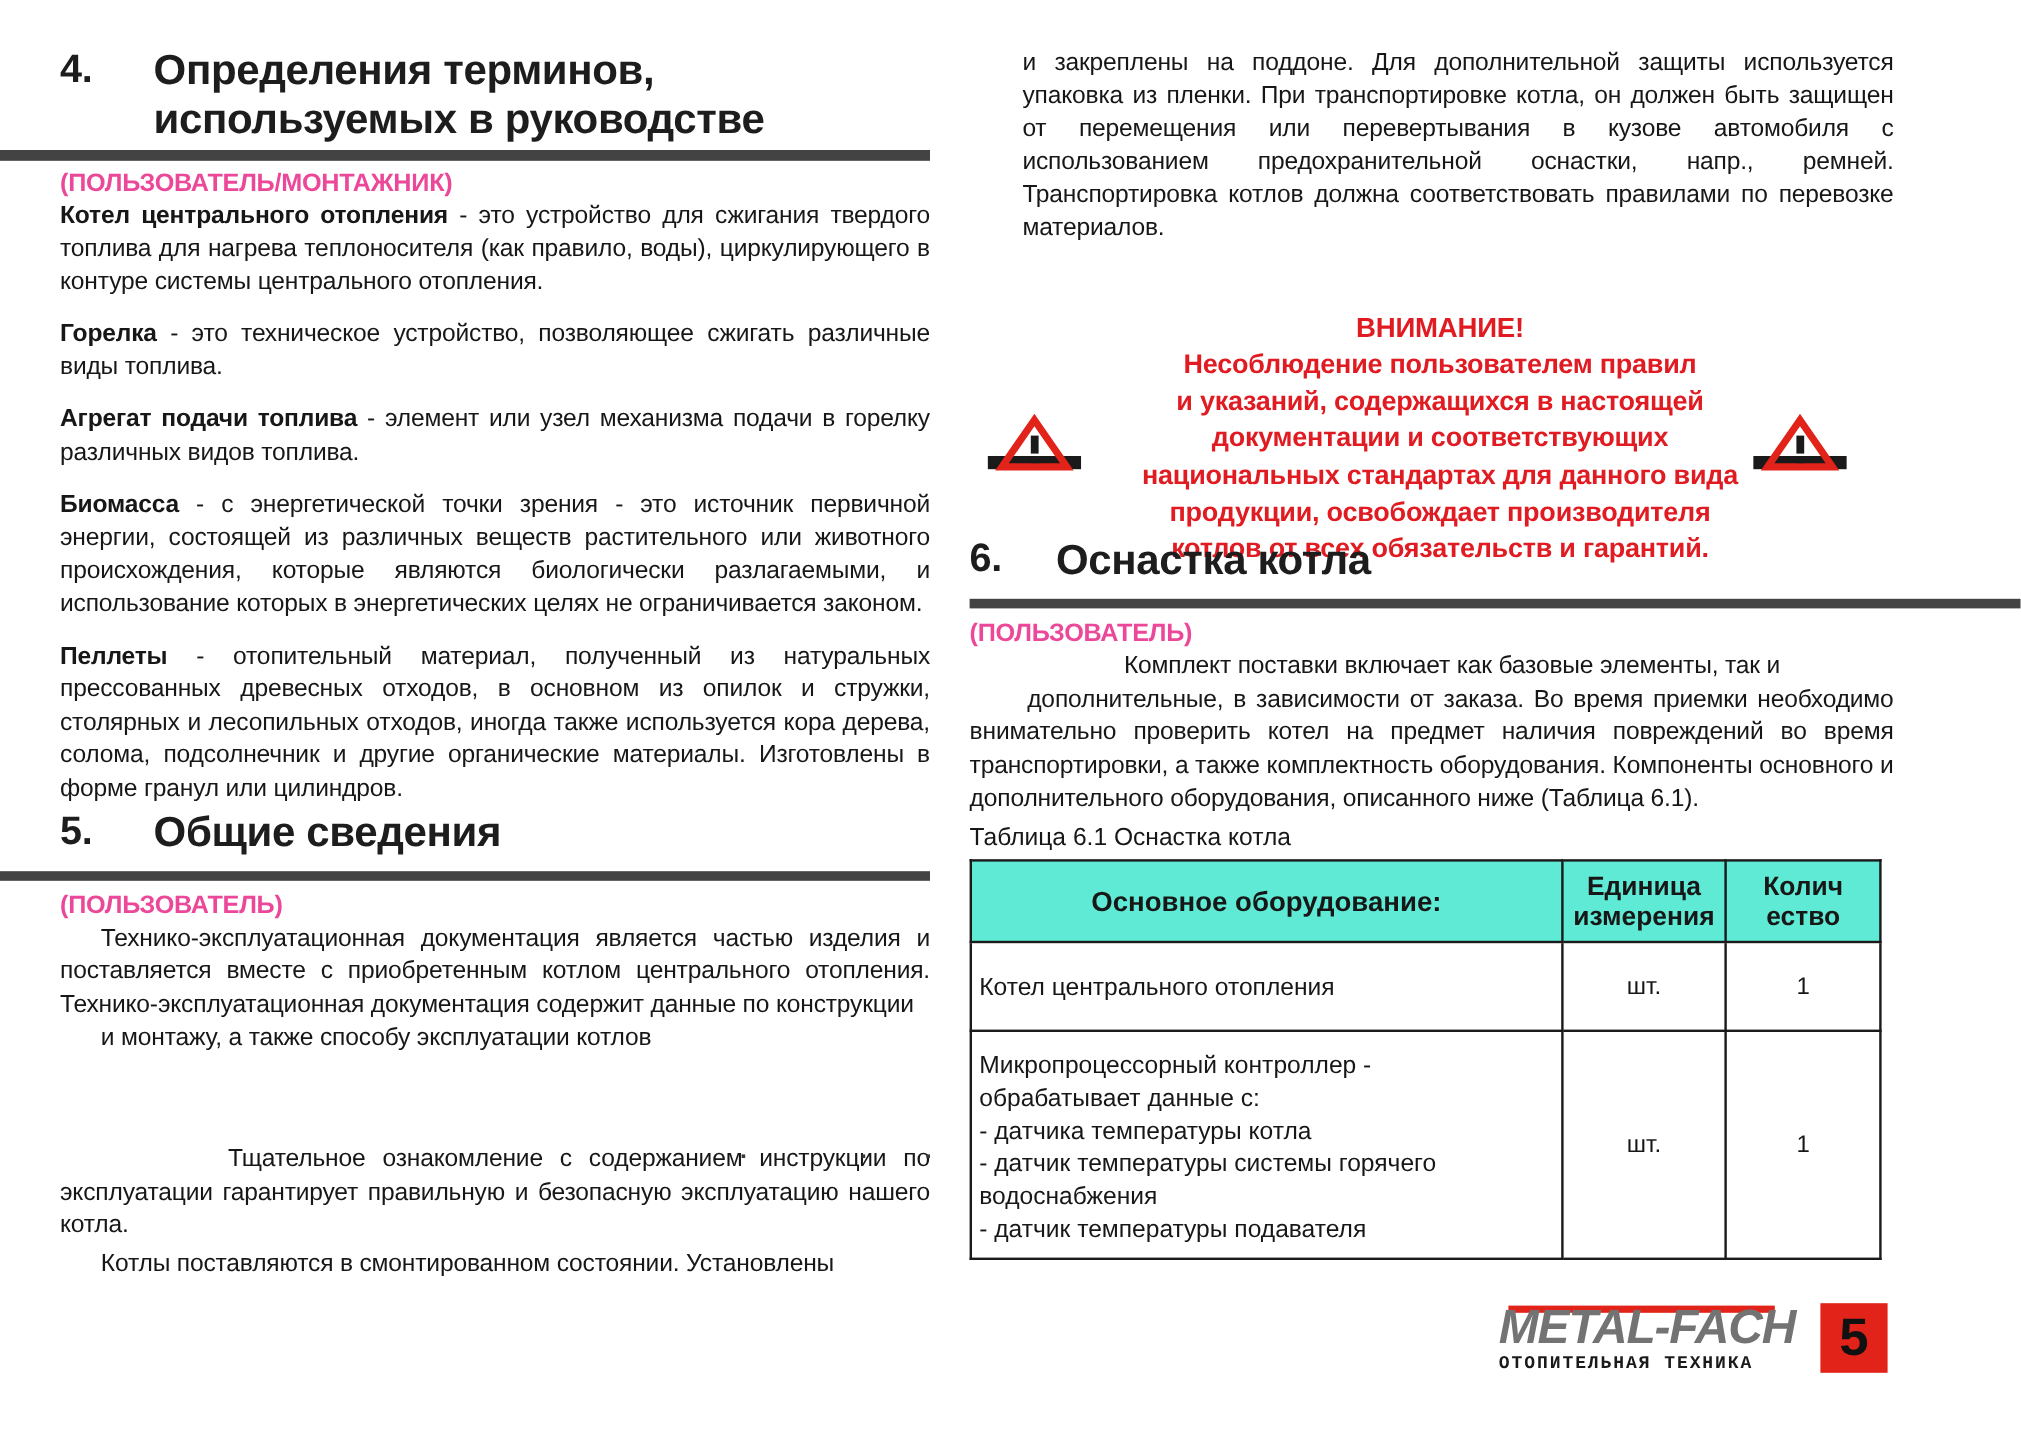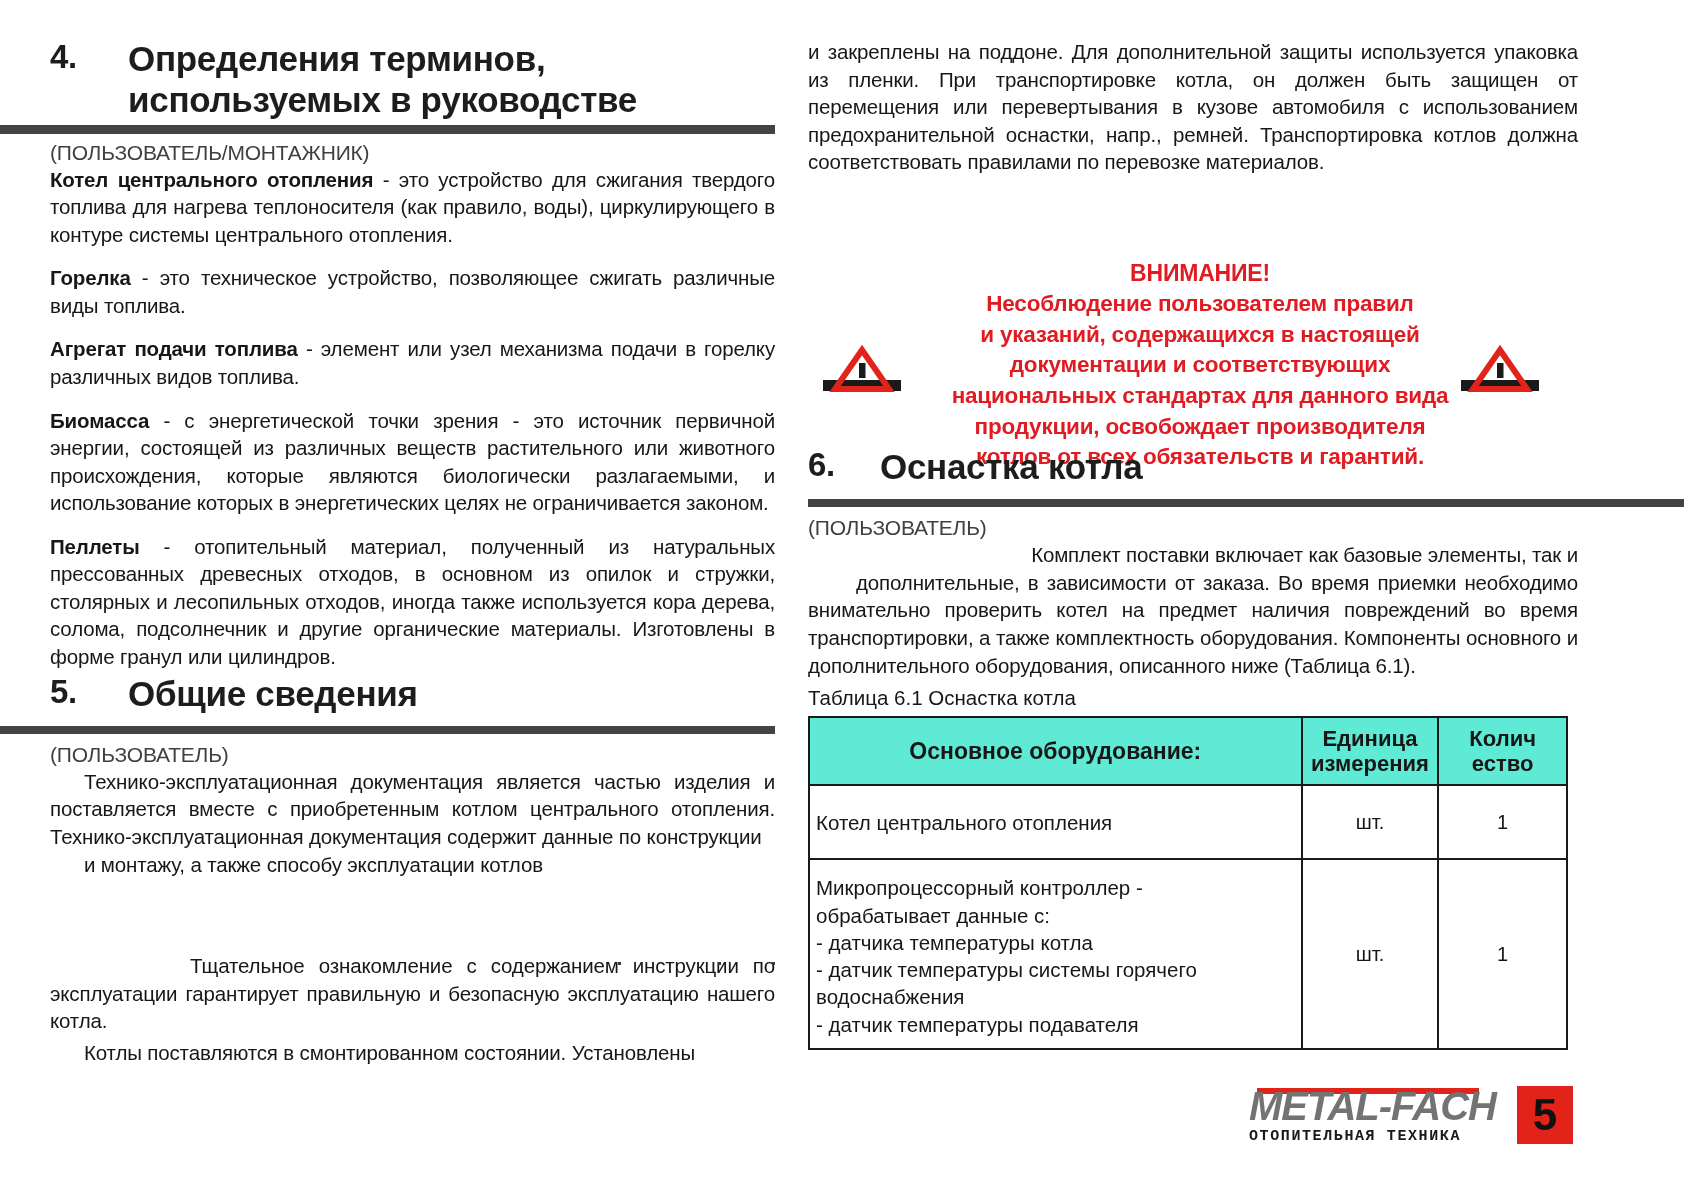--- a/index.html
+++ b/index.html
@@ -46,22 +46,22 @@
   .rule {
     height: 9px;
     background: #434343;
     margin-top: 4px;
   }
   .rule.thin { height: 8px; }
 
   
   .role {
     font-size: 21px;
-    font-weight: normal;
-    color: #404040;
+    font-weight: bold;
+    color: #ec4899;
     margin: 7px 0 1px 0;
     letter-spacing: -0.2px;
   }
   p.body {
     font-size: 20.5px;
     line-height: 1.345;
     color: #171717;
     margin: 0 0 16px 0;
     text-align: justify;
     text-justify: inter-word;
@@ -266,21 +266,21 @@
     <p class="body ind" style="margin-top:74px;margin-bottom:0;text-indent:140px;">Тщательное ознакомление с содержанием инструкции по эксплуатации гарантирует правильную и безопасную эксплуатацию нашего котла.</p>
     <p class="body ind" style="margin-top:4px;">Котлы поставляются в смонтированном состоянии. Установлены</p>
   </div>
 
   <div class="speck" style="left:618px;top:962px;"></div>
   <div class="speck" style="left:718px;top:962px;"></div>
   <div class="speck" style="left:772px;top:962px;"></div>
 
   <div class="col" id="right-col">
 
-    <p class="body" style="margin-top:38px;">и закреплены на поддоне. Для дополнительной защиты используется упаковка из пленки. При транспортировке котла, он должен быть защищен от перемещения или перевертывания в кузове автомобиля с использованием предохранительной оснастки, напр., ремней. Транспортировка котлов должна соответствовать правилами по перевозке материалов.</p>
+    <p class="body" style="margin-top:38px;margin-left:44px;">и закреплены на поддоне. Для дополнительной защиты используется упаковка из пленки. При транспортировке котла, он должен быть защищен от перемещения или перевертывания в кузове автомобиля с использованием предохранительной оснастки, напр., ремней. Транспортировка котлов должна соответствовать правилами по перевозке материалов.</p>
 
     <div id="warn-block">
 
       <div class="tri-wrap left">
         <svg width="78" height="50" viewBox="0 0 78 50" xmlns="http://www.w3.org/2000/svg">
           <rect x="0" y="36" width="78" height="11" fill="#1a1a1a"></rect>
           <path d="M39 6 L66 45 L12 45 Z" fill="none" stroke="#e2231a" stroke-width="6" stroke-linejoin="miter"></path>
           <rect x="36" y="19" width="6.5" height="15" fill="#1a1a1a"></rect>
           <rect x="36" y="37" width="6.5" height="5" fill="#1a1a1a"></rect>
         </svg>
@@ -308,21 +308,21 @@
 
     <div style="position:absolute;left:0;top:446px;width:770px;">
       <div class="sec-head">
         <span class="num" style="width:72px;flex:0 0 72px;">6.</span>
         <span class="ttl">Оснастка котла</span>
       </div>
       <div class="rule thin" style="margin-top:12px;width:876px;"></div>
 
       <div class="role" style="margin-top:9px;">(ПОЛЬЗОВАТЕЛЬ)</div>
 
-      <p class="body" style="text-indent:34px;margin-bottom:0;text-align:right;">Комплект поставки включает как базовые элементы, так и</p>
+      <p class="body" style="text-indent:34px;margin-bottom:0;text-align:center;">Комплект поставки включает как базовые элементы, так и</p>
       <p class="body" style="text-indent:48px;margin-bottom:0;">дополнительные, в зависимости от заказа. Во время приемки необходимо внимательно проверить котел на предмет наличия повреждений во время транспортировки, а также комплектность оборудования.    Компоненты основного и дополнительного оборудования, описанного ниже (Таблица 6.1).</p>
 
       <div id="tbl-caption">Таблица 6.1 Оснастка котла</div>
 
       <table class="spec">
         <colgroup>
           <col class="c-name">
             <col class="c-unit">
             <col class="c-qty">
         </colgroup>

